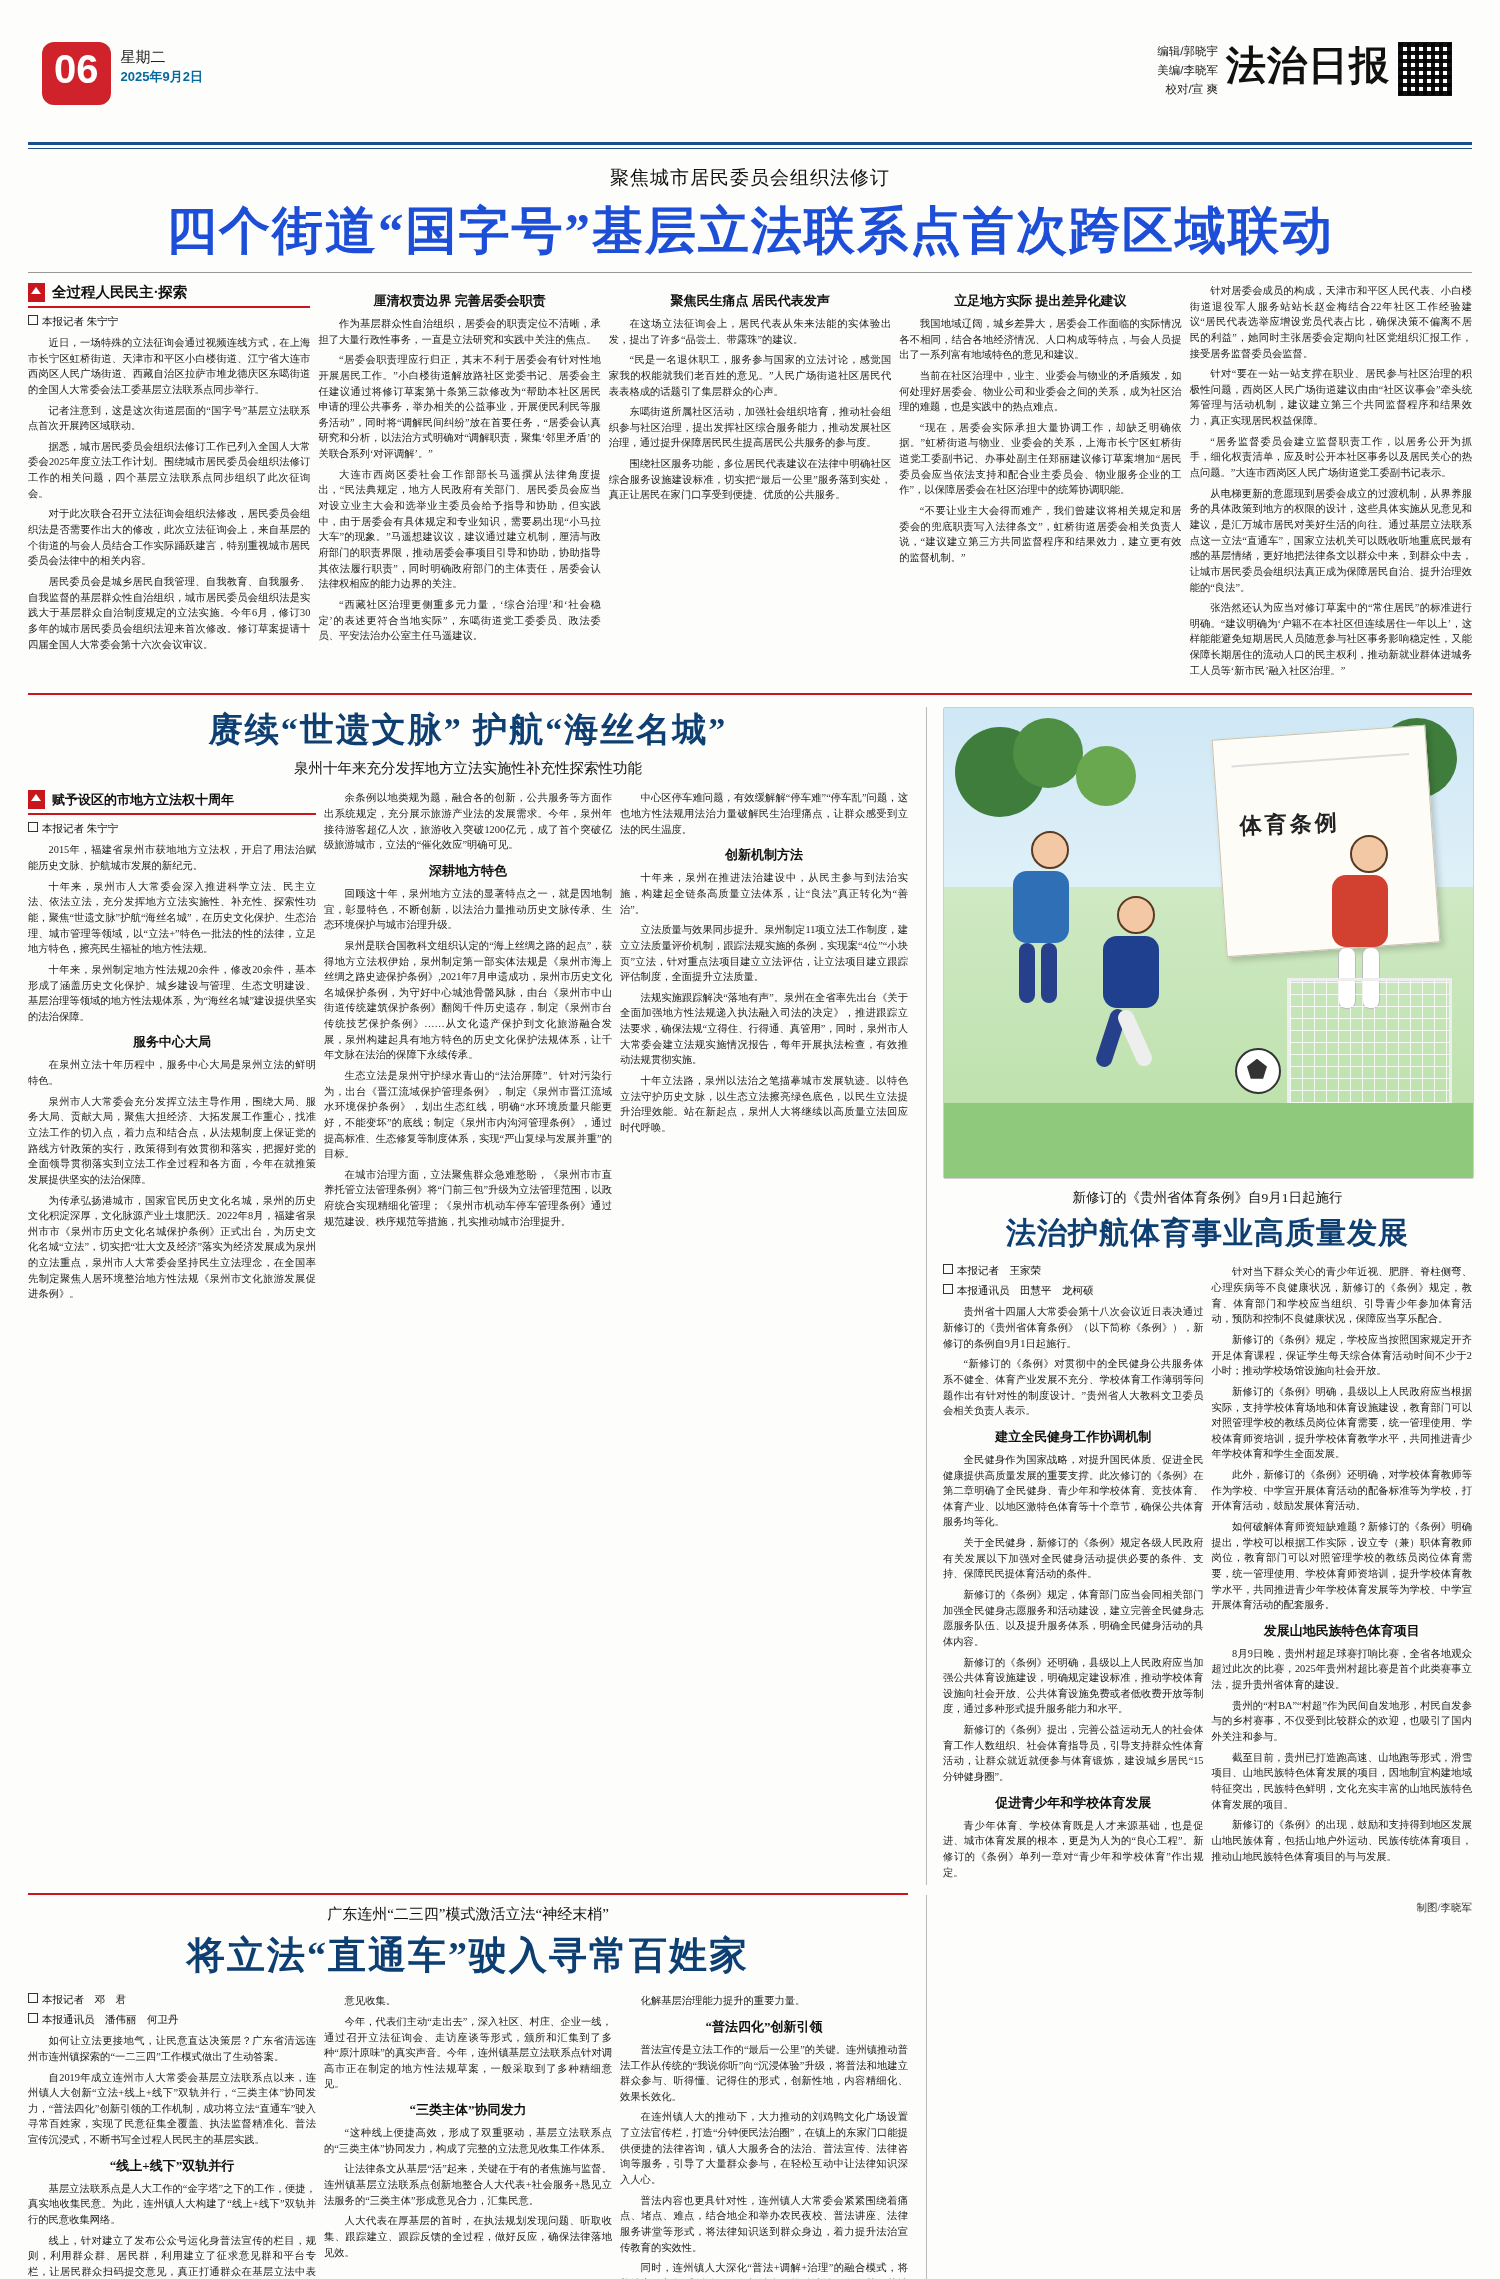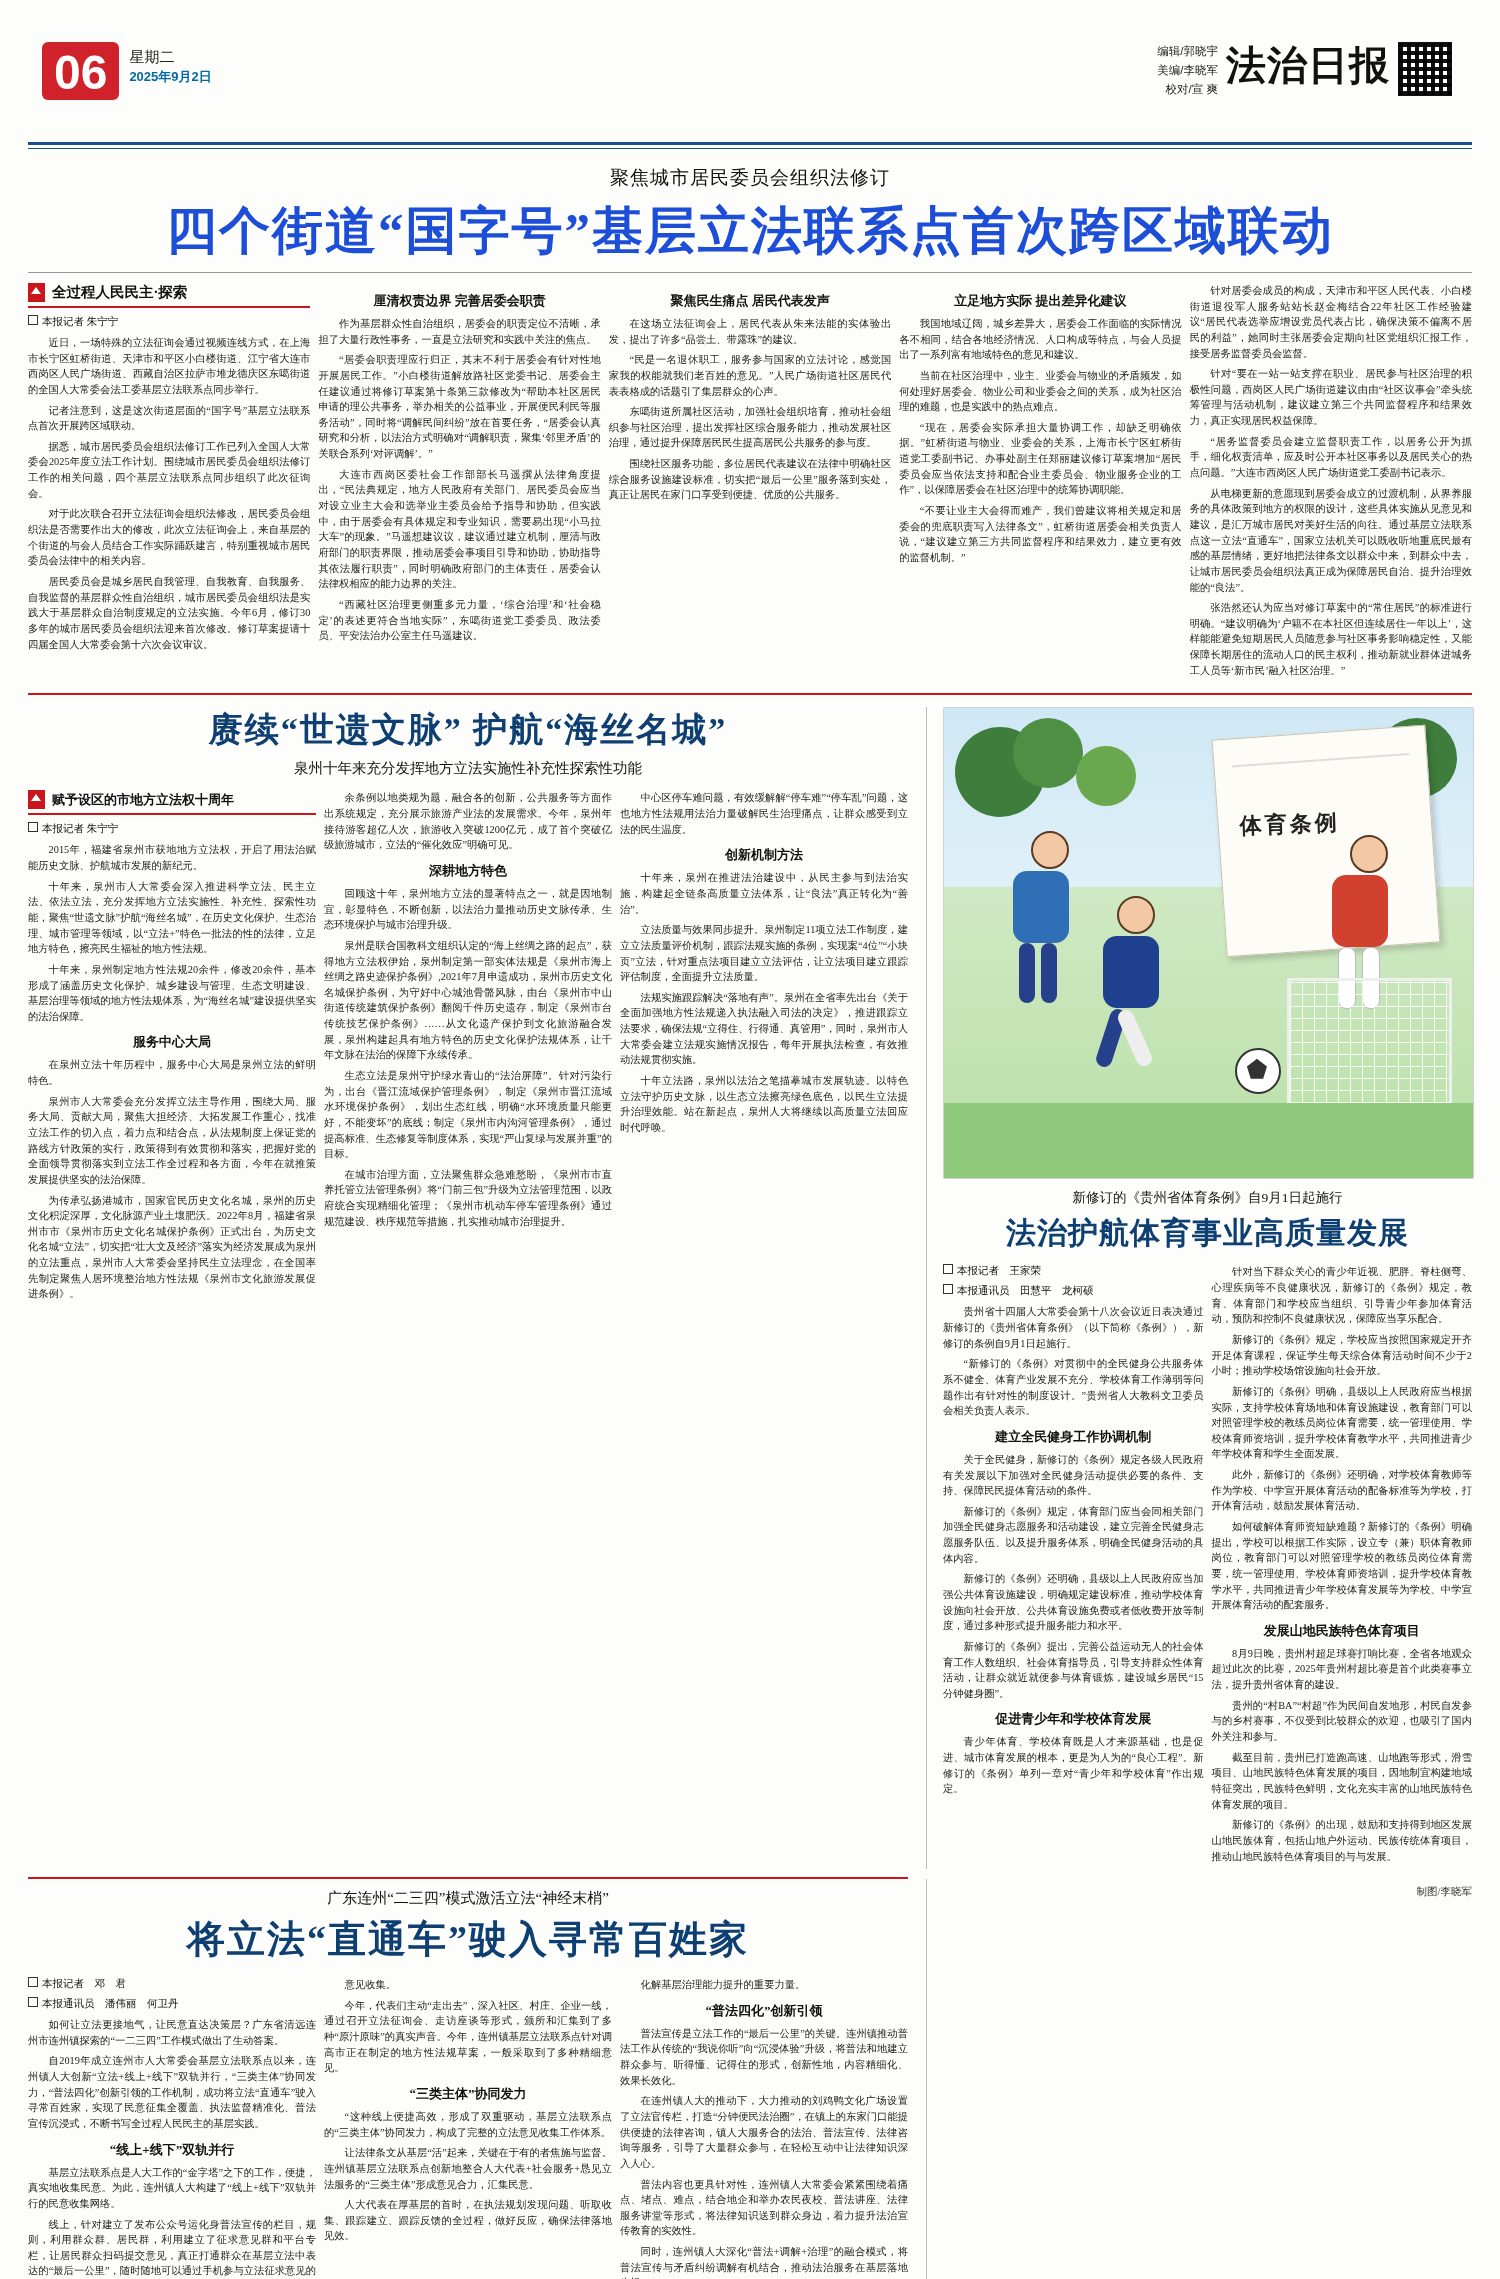--- a/index.html
+++ b/index.html
@@ -3,21 +3,21 @@
 <meta charset="utf-8">
 <style>
   html,body{margin:0;padding:0;background:#b8b8b8;}
   body{font-family:"Liberation Serif",serif;}
   .page{width:1500px;height:2279px;background:#fdfdfb;position:relative;margin:0 auto;overflow:hidden;}
   .inner{position:absolute;left:28px;top:20px;width:1444px;height:2239px;}
 
   
   .masthead{display:flex;align-items:flex-start;justify-content:space-between;height:118px;padding:0 20px 0 14px;box-sizing:border-box;}
   .mh-left{display:flex;align-items:flex-start;gap:10px;padding-top:22px;}
-  .pagenum{background:#d0222a;color:#fff;font-family:"Liberation Sans",sans-serif;font-weight:bold;font-size:48px;line-height:1;padding:7px 12px 3px;border-radius:6px;}
+  .pagenum{background:#d0222a;color:#fff;font-family:"Liberation Sans",sans-serif;font-weight:bold;font-size:40px;line-height:1;padding:7px 12px 16px;border-radius:12px;}
   .mh-date{font-family:"Liberation Sans",sans-serif;line-height:1.45;padding-top:4px;}
   .mh-date .w{font-size:15px;color:#222;}
   .mh-date .d{font-size:13px;color:#0369a1;font-weight:bold;}
   .mh-center{flex:1;text-align:center;padding-top:12px;}
   .mh-title{font-size:62px;font-weight:bold;color:#c9161d;letter-spacing:8px;font-family:"Liberation Serif",serif;}
   .mh-right{display:flex;align-items:flex-start;gap:8px;padding-top:22px;}
   .mh-credits{font-family:"Liberation Sans",sans-serif;font-size:11.5px;line-height:1.65;color:#222;text-align:right;white-space:nowrap;}
   .mh-paper{font-size:40px;font-weight:bold;color:#111;letter-spacing:1px;font-family:"Liberation Serif",serif;line-height:1;padding-top:4px;}
   .qr{width:52px;height:52px;background:
      repeating-linear-gradient(0deg,#111 0 4px,#fff 4px 8px),
@@ -251,20 +251,21 @@
         <div class="l2">法治护航体育事业高质量发展</div>
       </div>
 
       <div class="cols" style="padding-top:10px;">
         <div class="col">
           <div class="byline"><span class="box"></span><span>本报记者　王家荣</span></div>
           <div class="byline"><span class="box"></span><span>本报通讯员　田慧平　龙柯硕</span></div>
           <p class="tx">贵州省十四届人大常委会第十八次会议近日表决通过新修订的《贵州省体育条例》（以下简称《条例》），新修订的条例自9月1日起施行。</p>
           <p class="tx">“新修订的《条例》对贯彻中的全民健身公共服务体系不健全、体育产业发展不充分、学校体育工作薄弱等问题作出有针对性的制度设计。”贵州省人大教科文卫委员会相关负责人表示。</p>
           <div class="subh">建立全民健身工作协调机制</div>
+          <p class="tx">全民健身作为国家战略，对提升国民体质、促进全民健康提供高质量发展的重要支撑。此次修订的《条例》在第二章明确了全民健身、青少年和学校体育、竞技体育、体育产业、以地区激特色体育等十个章节，确保公共体育服务均等化。</p>
           <p class="tx">关于全民健身，新修订的《条例》规定各级人民政府有关发展以下加强对全民健身活动提供必要的条件、支持、保障民民提体育活动的条件。</p>
           <p class="tx">新修订的《条例》规定，体育部门应当会同相关部门加强全民健身志愿服务和活动建设，建立完善全民健身志愿服务队伍、以及提升服务体系，明确全民健身活动的具体内容。</p>
           <p class="tx">新修订的《条例》还明确，县级以上人民政府应当加强公共体育设施建设，明确规定建设标准，推动学校体育设施向社会开放、公共体育设施免费或者低收费开放等制度，通过多种形式提升服务能力和水平。</p>
           <p class="tx">新修订的《条例》提出，完善公益运动无人的社会体育工作人数组织、社会体育指导员，引导支持群众性体育活动，让群众就近就便参与体育锻炼，建设城乡居民“15分钟健身圈”。</p>
           <div class="subh">促进青少年和学校体育发展</div>
           <p class="tx">青少年体育、学校体育既是人才来源基础，也是促进、城市体育发展的根本，更是为人为的“良心工程”。新修订的《条例》单列一章对“青少年和学校体育”作出规定。</p>
         </div>
         <div class="col">
           <p class="tx">针对当下群众关心的青少年近视、肥胖、脊柱侧弯、心理疾病等不良健康状况，新修订的《条例》规定，教育、体育部门和学校应当组织、引导青少年参加体育活动，预防和控制不良健康状况，保障应当享乐配合。</p>
           <p class="tx">新修订的《条例》规定，学校应当按照国家规定开齐开足体育课程，保证学生每天综合体育活动时间不少于2小时；推动学校场馆设施向社会开放。</p>

